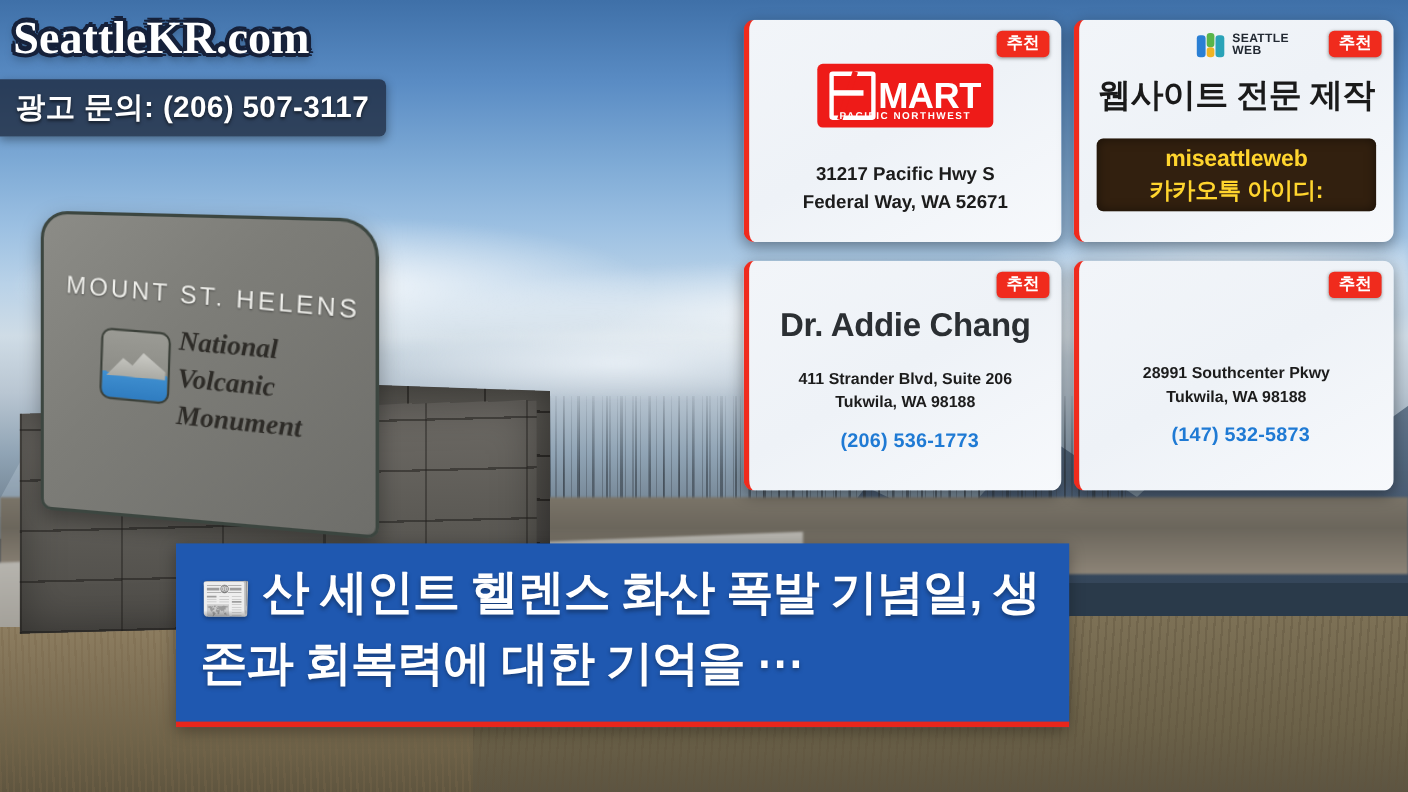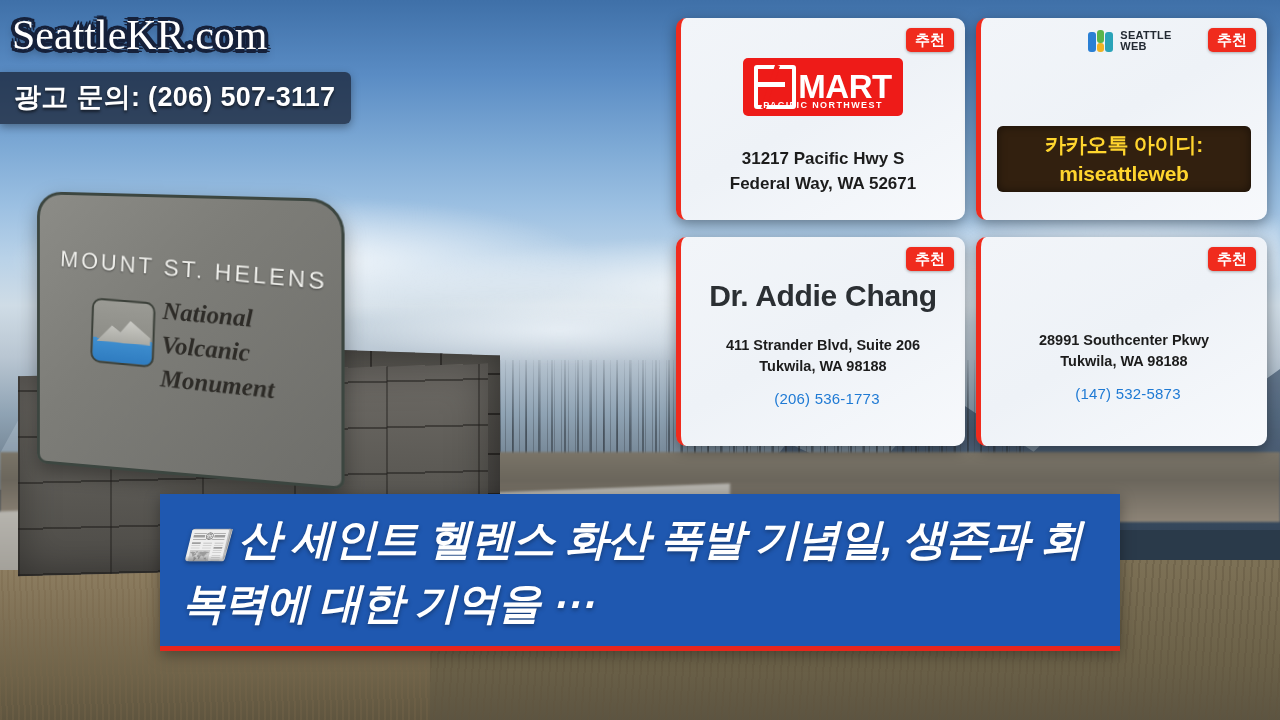--- a/index.html
+++ b/index.html
@@ -130,21 +130,21 @@
     position:absolute;left:128px;top:100px;width:170px;
     color:#2d2b27;font-family:"Liberation Serif", serif;font-style:italic;
     font-size:25px;line-height:34px;font-weight:700;
     transform:rotate(2deg);
   }
 
   
   .brand{
     position:absolute;left:12px;top:12px;
     font-family:"Liberation Serif", serif;
-    font-size:42px;line-height:46px;font-weight:400;color:#ffffff;
+    font-size:42px;line-height:46px;font-weight:700;color:#ffffff;
     text-shadow:
       -3px -3px 0 #16213a, 3px -3px 0 #16213a, -3px 3px 0 #16213a, 3px 3px 0 #16213a,
       0 -4px 0 #16213a, 0 4px 0 #16213a, -4px 0 0 #16213a, 4px 0 0 #16213a,
       0 5px 9px rgba(0,0,0,.55);
     white-space:nowrap;
   }
   .adbar{
     position:absolute;left:0px;top:72px;
     background:rgba(22,30,48,.72);
     padding:7px 16px 9px 14px;
@@ -217,21 +217,21 @@
 
   .biz-name{
     position:absolute;left:8px;right:8px;text-align:center;
     font-size:30px;font-weight:800;color:#2b2f33;letter-spacing:-.3px;
   }
   .c3 .biz-name{top:42px;}
   .c4 .biz-name{top:36px;}
 
   .phone{
     position:absolute;left:8px;right:0;text-align:center;
-    font-size:15px;font-weight:400;color:#1f7ad4;letter-spacing:.2px;
+    font-size:18px;font-weight:700;color:#1f7ad4;letter-spacing:.2px;
   }
   .c3 .phone{top:153px;}
   .c4 .phone{top:148px;}
 
   
   .sw-logo{
     position:absolute;left:0;right:0;top:12px;
     display:flex;align-items:center;justify-content:center;gap:6px;padding-left:12px;
   }
   .sw-mark{
@@ -255,27 +255,26 @@
     background:#32200f;border-radius:6px;
     display:flex;flex-direction:column;align-items:center;justify-content:center;
     box-shadow:inset 0 0 10px rgba(0,0,0,.5);
   }
   .kakao div{
     color:#ffd52e;font-size:21px;font-weight:700;line-height:29px;letter-spacing:-.2px;
   }
 
   
   .headline{
-    position:absolute;left:160px;top:494px;width:960px;
+    position:absolute;left:160px;top:494px;width:812px;
     background:#1f58b0;
     border-bottom:5px solid #e8261c;
-    padding:16px 20px 14px 22px;
+    padding:16px 20px 24px 22px;
     box-sizing:border-box;
     box-shadow:0 4px 14px rgba(0,0,0,.35);
-    font-style:italic;
   }
   .headline-text{
     color:#ffffff;font-size:43px;line-height:58px;font-weight:800;letter-spacing:-1px;
     text-shadow:0 2px 4px rgba(0,0,0,.35);
   }
   .news-emoji{font-size:38px;vertical-align:-4px;margin-right:10px;}
 </style>
 </head>
 <body>
 
@@ -335,23 +334,24 @@
           <i class="sw-b1"></i>
             <i class="sw-b2"></i>
             <i class="sw-b3"></i>
             <i class="sw-b4"></i>
         </span>
         <span class="sw-txt">
           <span>SEATTLE</span><br>
           <span>WEB</span>
         </span>
       </div>
+      <div class="sw-head">웹사이트 전문 제작</div>
       <div class="kakao">
+        <div>miseattleweb</div>
         <div>카카오톡 아이디:</div>
-        <div>miseattleweb</div>
       </div>
     </div>
 
     <div class="card c3">
       <div class="badge">추천</div>
       <div class="biz-name">Dr. Addie Chang</div>
       <div class="addr">
         <div>411 Strander Blvd, Suite 206</div>
         <div>Tukwila, WA 98188</div>
       </div>

